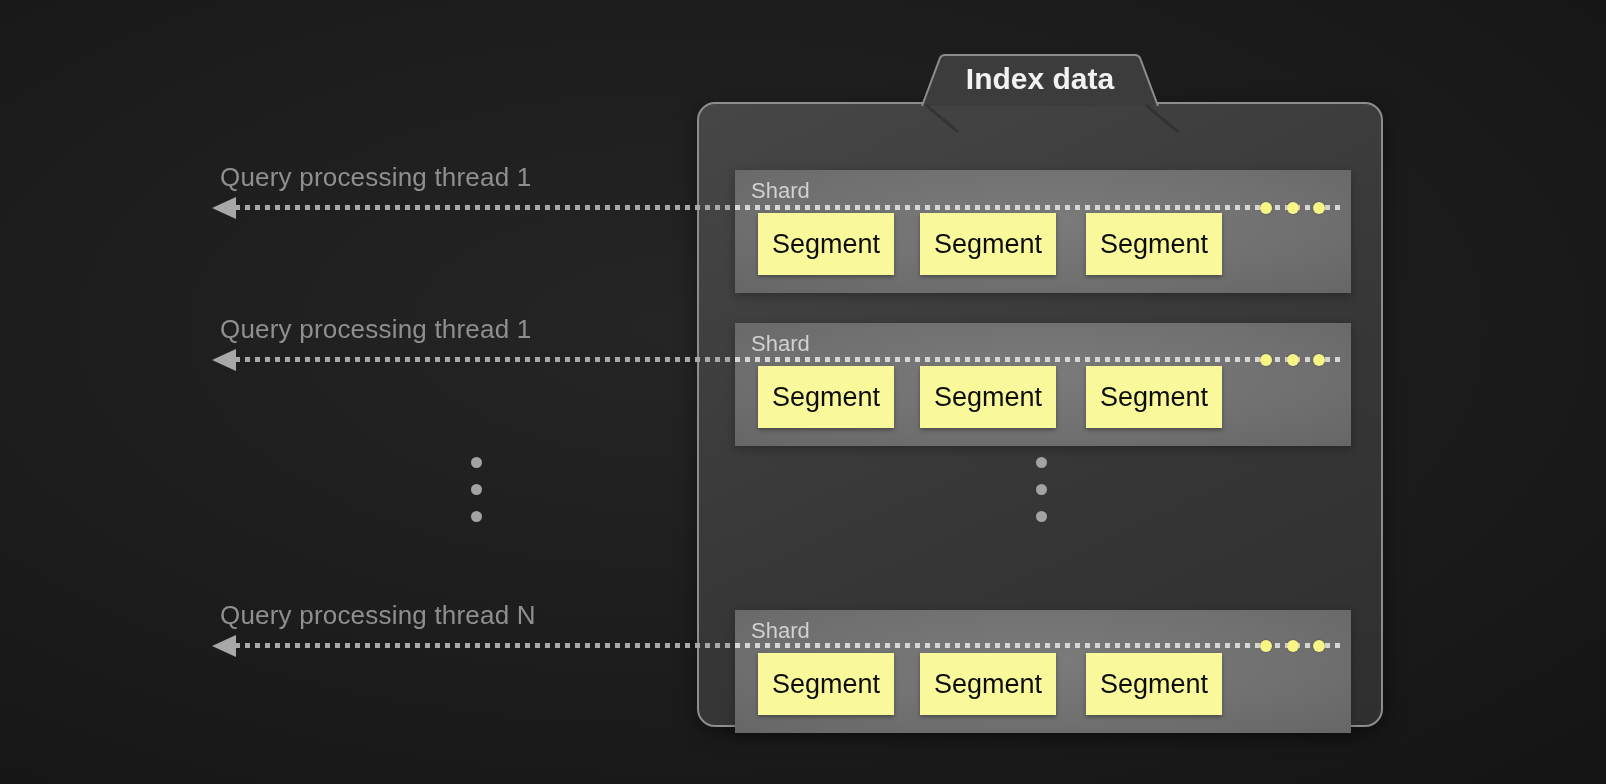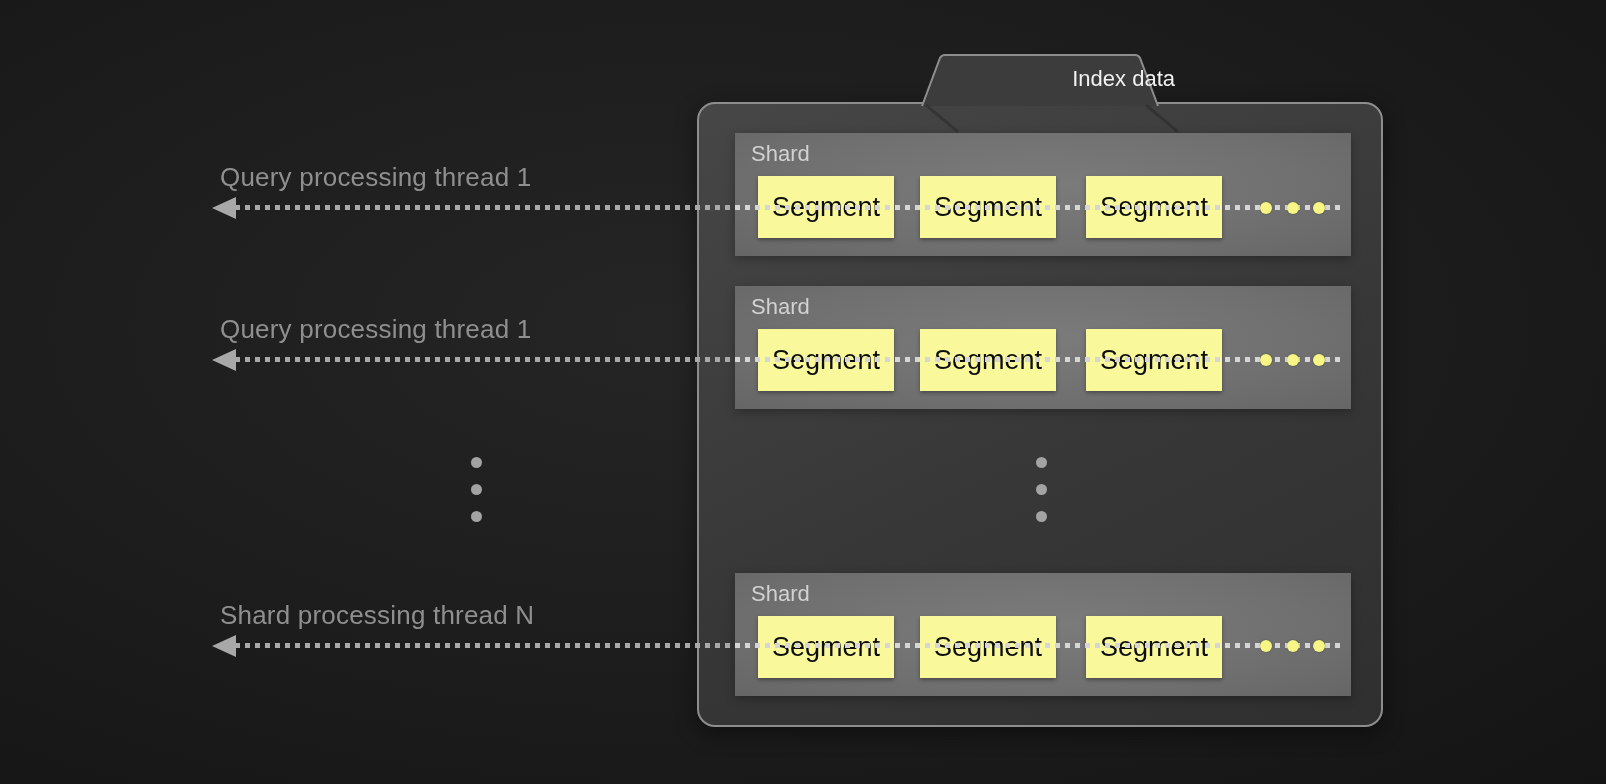--- a/index.html
+++ b/index.html
@@ -14,35 +14,36 @@
   .folder {
     position:absolute; left:697px; top:102px; width:686px; height:625px;
     background:linear-gradient(155deg, rgba(72,72,72,.96) 0%, rgba(56,56,56,.96) 55%, rgba(48,48,48,.96) 100%);
     border:2px solid #8d8d8d; border-radius:18px;
     box-shadow:0 6px 22px rgba(0,0,0,.45);
     box-sizing:border-box; z-index:1;
   }
   .tab-svg { position:absolute; left:905px; top:50px; z-index:2; }
   .tab-label {
     position:absolute; left:905px; top:55px; width:270px; height:47px; line-height:47px;
-    text-align:right; color:#f2f2f2; font-size:22px; font-weight:400; z-index:3;
+    text-align:center; color:#f2f2f2; font-size:30px; font-weight:700; z-index:3;
   }
   .fold-line {
     position:absolute; width:42px; height:3px; background:rgba(20,20,20,.30);
     transform:rotate(40deg); transform-origin:left top; z-index:2; border-radius:2px;
   }
   .fold-left  { left:927px; top:104px; }
   .fold-right { left:1147px; top:104px; }
 
   
   .shard-row {
     position:absolute; left:735px; width:616px; height:123px;
     background:radial-gradient(ellipse at 50% 42%, #7b7b7b 0%, #707070 60%, #666666 100%);
     box-shadow:0 3px 9px rgba(0,0,0,.28);
     z-index:2;
+    margin-top:37px;
   }
   .shard-row-1 { top:133px; }
   .shard-row-2 { top:286px; }
   .shard-row-3 { top:573px; }
   .shard-title { position:absolute; left:16px; top:8px; font-size:22px; color:#d2d2d2; }
 
   .segment {
     position:absolute; top:43px; width:136px; height:62px;
     background:#f9f99c; color:#0d0d0d; font-size:27px;
     display:flex; align-items:center; justify-content:center;
@@ -110,21 +111,21 @@
   <div class="thread-line-inner line-y1"></div>
   <div class="thread-line-inner line-y2"></div>
   <div class="thread-line-inner line-y3"></div>
 
   <div class="arrowhead arrow-y1"></div>
   <div class="arrowhead arrow-y2"></div>
   <div class="arrowhead arrow-y3"></div>
 
   <div class="thread-label label-y1">Query processing thread 1</div>
   <div class="thread-label label-y2">Query processing thread 1</div>
-  <div class="thread-label label-y3">Shard processing thread N</div>
+  <div class="thread-label label-y3">Query processing thread N</div>
 
   <div class="shard-row shard-row-1">
     <div class="shard-title">Shard</div>
     <div class="segment seg-1">Segment</div>
     <div class="segment seg-2">Segment</div>
     <div class="segment seg-3">Segment</div>
   </div>
 
   <div class="shard-row shard-row-2">
     <div class="shard-title">Shard</div>

